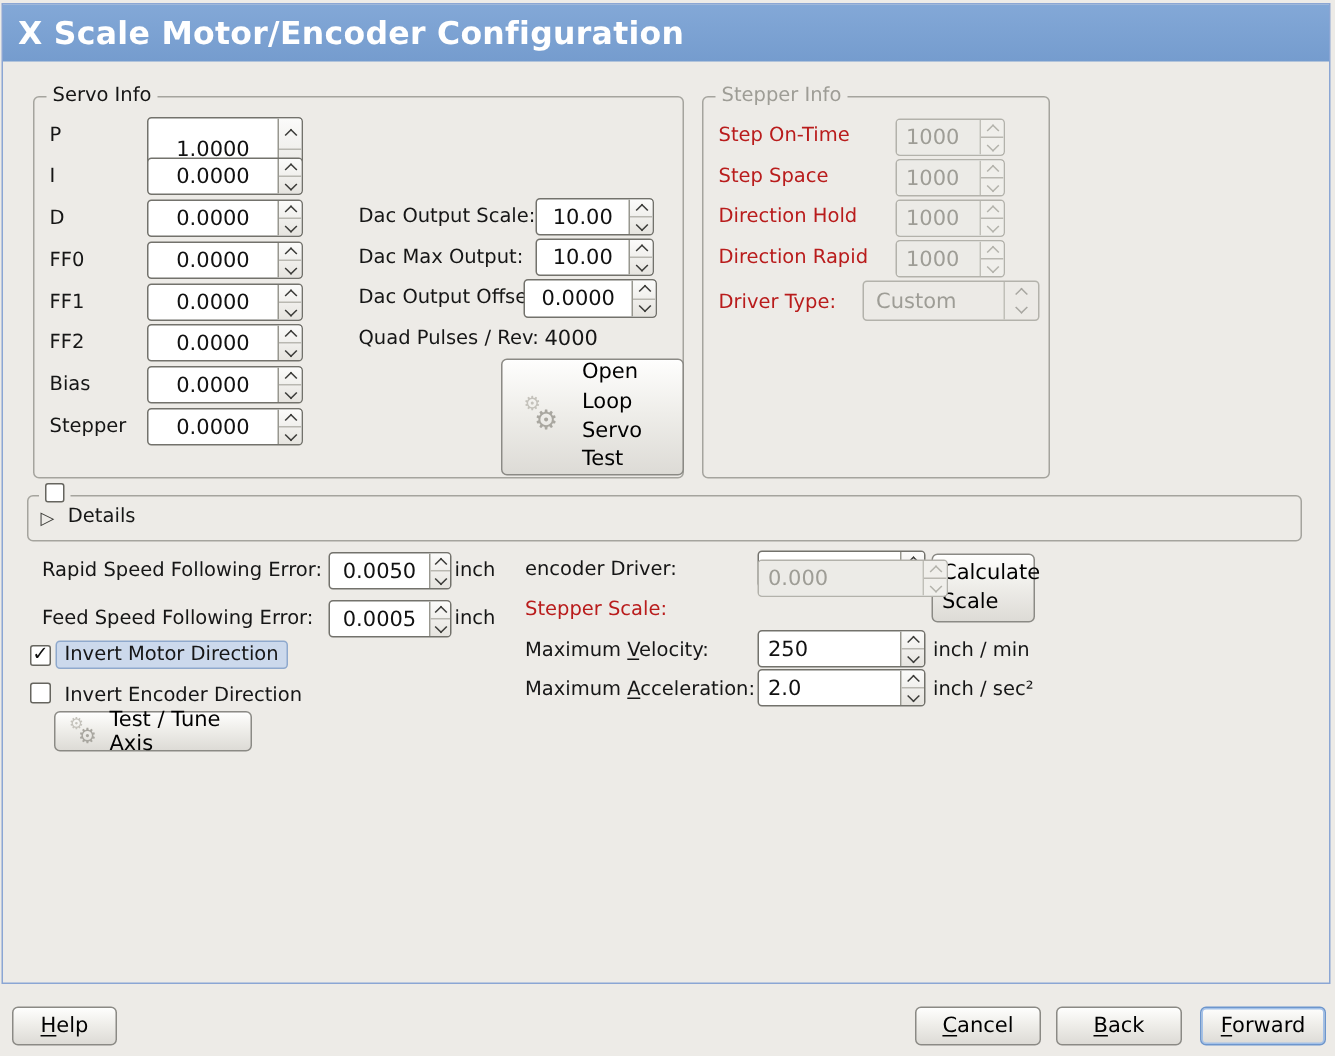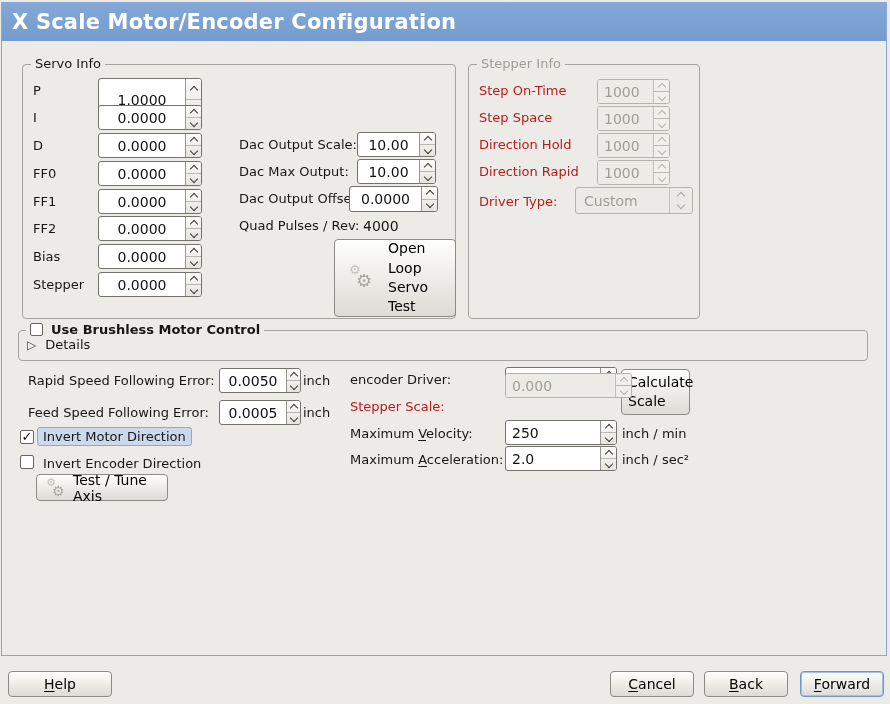--- a/index.html
+++ b/index.html
@@ -299,21 +299,20 @@
     <span class="carrows">
         <i class="chev up" style="border-color:#a7a6a0"></i>
         <i class="chev down" style="border-color:#a7a6a0"></i>
       </span>
   </div>
 </div>
 
 <div class="frame" style="left:18px;top:330px;width:848px;height:29px">
   <span class="legend" style="left:7px;display:flex;align-items:center;gap:8px">
     <span class="checkbox inline" style="width:13px;height:13px"></span>
-    <span class="bold">Use Brushless Motor Control</span>
   </span>
   <div class="expander" style="left:8px;top:6px">
     <span class="tri">▷</span>
     <span>Details</span>
   </div>
 </div>
 
 <span class="lbl" style="left:28px;top:373px">Rapid Speed Following Error:</span>
 <div class="spinbox center" style="left:219px;top:368px;width:82px;height:25px">
   <div class="val">0.0050</div>
@@ -409,21 +408,21 @@
 <span class="lbl" style="left:43px;top:456px">Invert Encoder Direction</span>
 
 <div class="btn iconbtn" style="left:36px;top:474px;width:132px;height:27px;padding-left:8px;gap:7px">
   <span class="gears sm">
     <i class="g1">⚙</i>
       <i class="g2">⚙</i>
   </span>
   <span>Test / Tune Axis</span>
 </div>
 
-<div class="btn" style="left:8px;top:671px;width:104px;height:26px">
+<div class="btn" style="left:8px;top:671px;width:70px;height:26px">
   <span><u>H</u>elp</span>
 </div>
 <div class="btn" style="left:610px;top:671px;width:84px;height:26px">
   <span><u>C</u>ancel</span>
 </div>
 <div class="btn" style="left:704px;top:671px;width:84px;height:26px">
   <span><u>B</u>ack</span>
 </div>
 <div class="btn focus" style="left:800px;top:671px;width:84px;height:26px">
   <span><u>F</u>orward</span>

